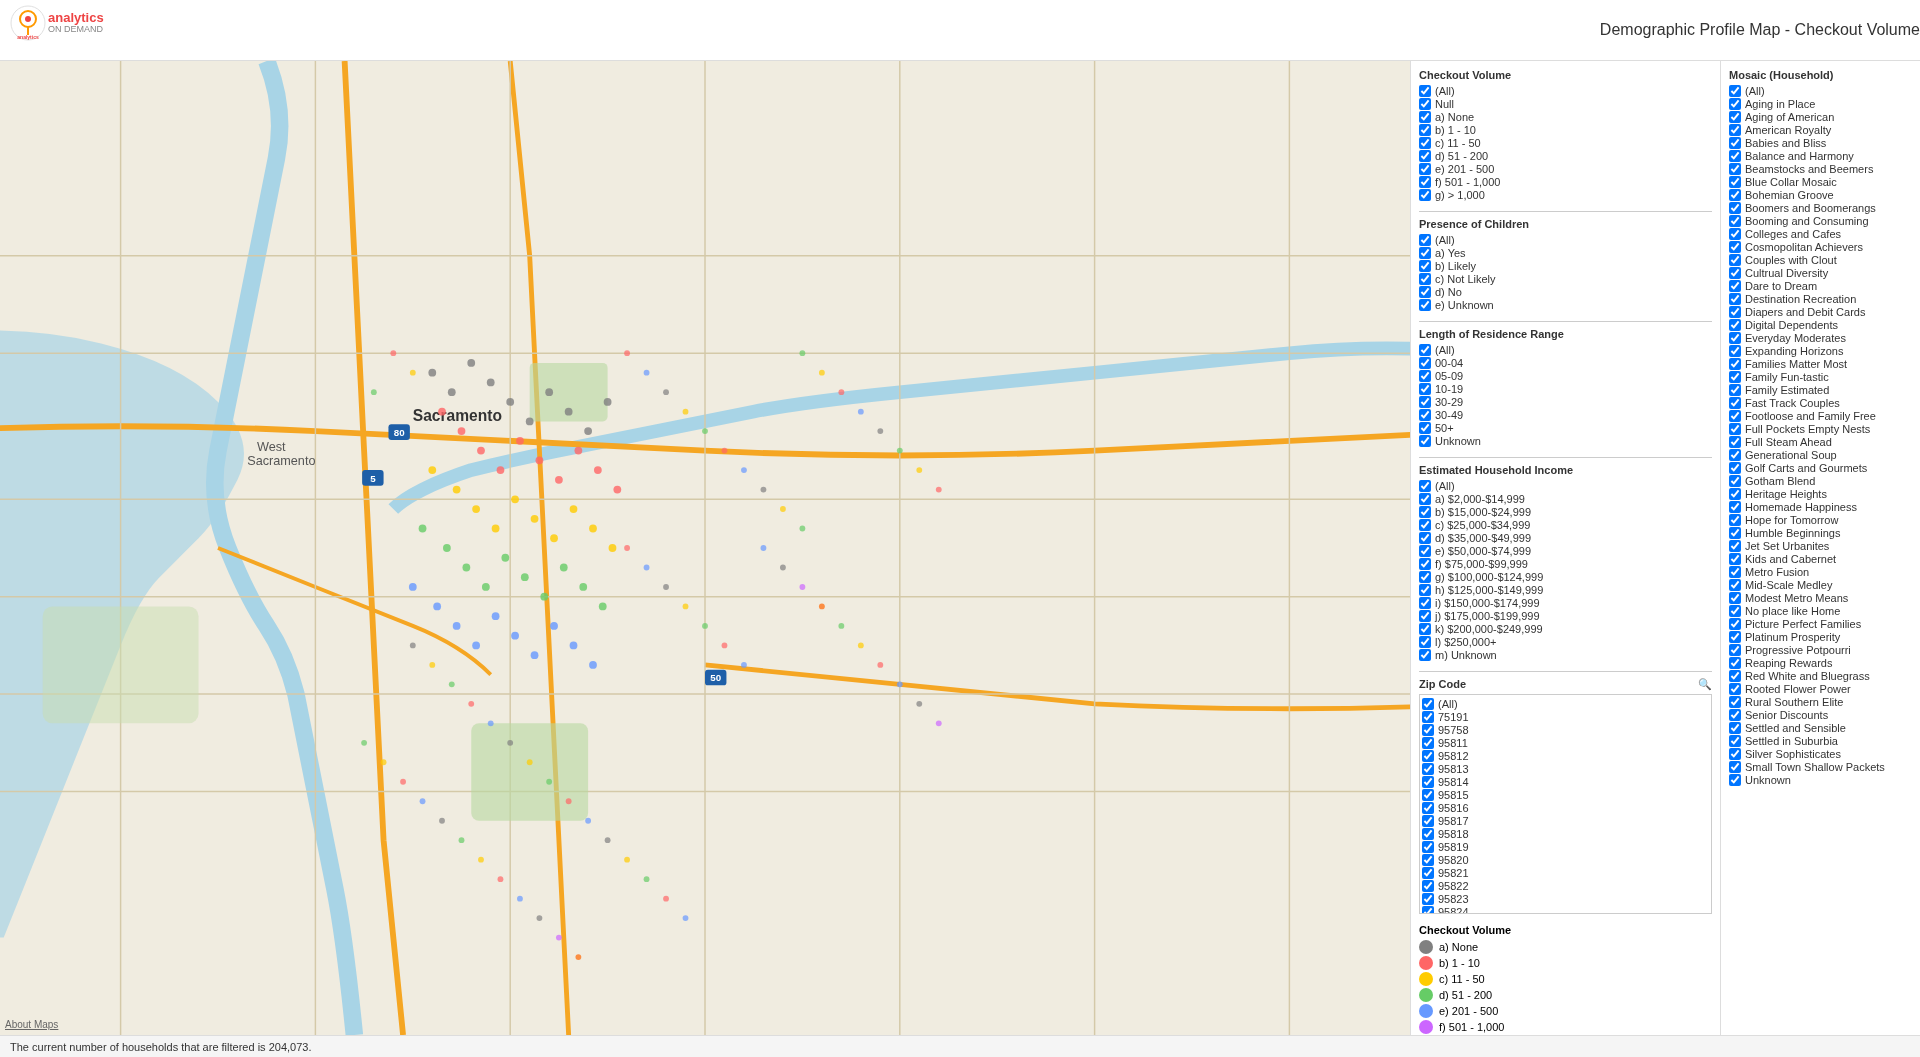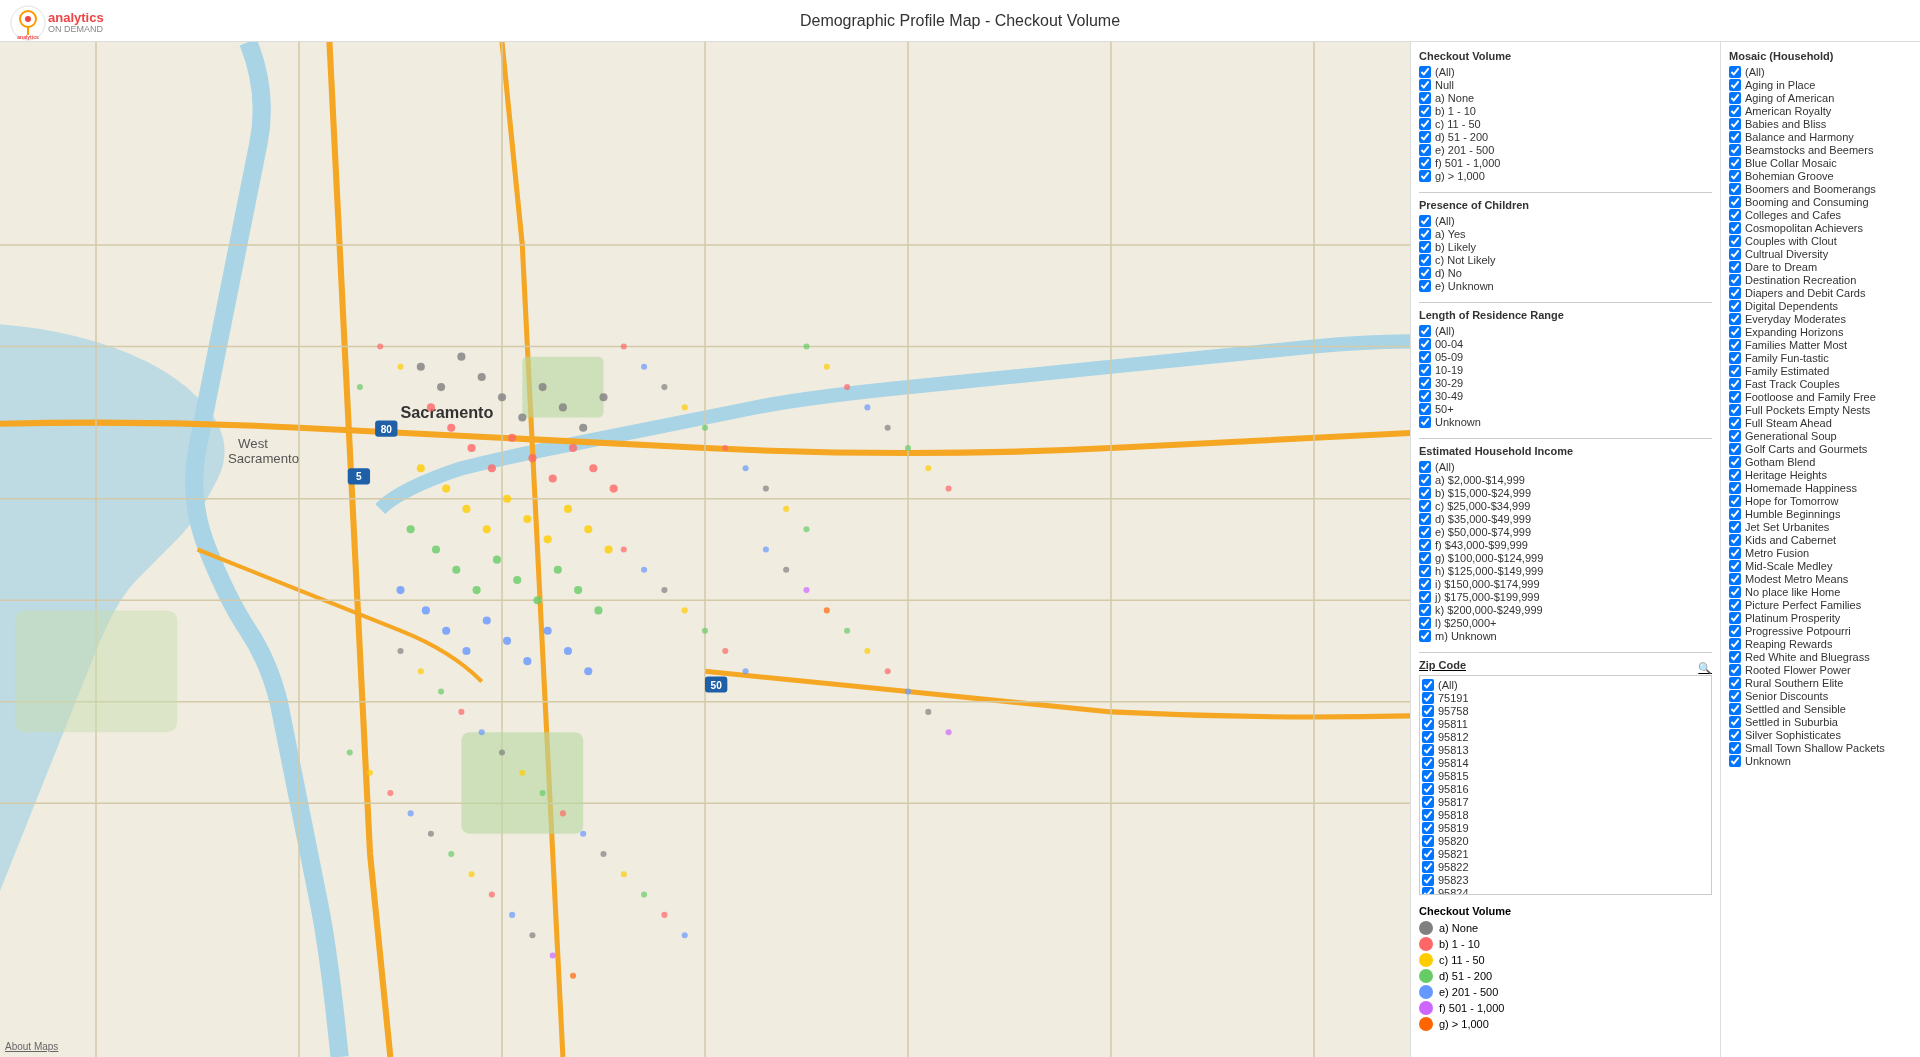--- a/index.html
+++ b/index.html
@@ -1,20 +1,20 @@
 <!DOCTYPE html>
 <html><head>
   <meta charset="utf-8">
   <style>
     * { box-sizing: border-box; margin: 0; padding: 0; }
     body { font-family: Arial, sans-serif; font-size: 11px; background: #fff; overflow: hidden; width: 1920px; height: 1057px; }
     
     #app { display: flex; flex-direction: column; width: 1920px; height: 1057px; }
     
-    #header { display: flex; align-items: center; justify-content: center; padding: 20px 0; border-bottom: 1px solid #ddd; background: #fff; position: relative; height: 42px; flex-shrink: 0; }
+    #header { display: flex; align-items: center; justify-content: flex-end; padding: 20px 0; border-bottom: 1px solid #ddd; background: #fff; position: relative; height: 61px; flex-shrink: 0; }
     
     #logo { position: absolute; left: 10px; top: 5px; display: flex; align-items: center; }
     #logo-icon { width: 36px; height: 36px; }
     
     #main-content { display: flex; flex: 1; overflow: hidden; }
     
     #map-area { flex: 1; background: #e8e0d0; position: relative; overflow: hidden; }
     
     #right-panel { width: 310px; flex-shrink: 0; background: #fff; border-left: 1px solid #ddd; overflow-y: auto; padding: 8px; font-size: 11px; }
     
@@ -379,21 +379,21 @@
             <div class="checkbox-item">
               <input type="checkbox" checked="" style="">
               <span>d) $35,000-$49,999</span>
             </div>
             <div class="checkbox-item">
               <input type="checkbox" checked="" style="">
               <span>e) $50,000-$74,999</span>
             </div>
             <div class="checkbox-item">
               <input type="checkbox" checked="" style="">
-              <span>f) $43,000-$99,999</span>
+              <span>f) $75,000-$99,999</span>
             </div>
             <div class="checkbox-item">
               <input type="checkbox" checked="" style="">
               <span>g) $100,000-$124,999</span>
             </div>
             <div class="checkbox-item">
               <input type="checkbox" checked="" style="">
               <span>h) $125,000-$149,999</span>
             </div>
             <div class="checkbox-item">
@@ -415,21 +415,21 @@
             <div class="checkbox-item">
               <input type="checkbox" checked="" style="">
               <span>m) Unknown</span>
             </div>
           </div>
       </div>
 
       <div class="section-divider"></div>
 
       <div class="panel-section">
-        <div style="display:flex; align-items:flex-end; justify-content:space-between;text-decoration:underline;">
+        <div style="display:flex; align-items:flex-start; justify-content:space-between;">
           <div class="panel-title">Zip Code</div>
           <span style="cursor:pointer; color:#666;">🔍</span>
         </div>
         <div class="zip-list" id="zip-items">
             <div class="checkbox-item">
               <input type="checkbox" checked="" style="">
               <span>(All)</span>
             </div>
             <div class="checkbox-item">
               <input type="checkbox" checked="" style="">
@@ -751,13 +751,16 @@
           </div>
           <div class="checkbox-item">
             <input type="checkbox" checked="" style="">
             <span>Unknown</span>
           </div>
         </div>
     </div>
 
   </div>
 
+  <div id="footer">
+    <span>The current number of households that are filtered is 204,073.</span>
+  </div>
 </div>
 
 </body></html>

